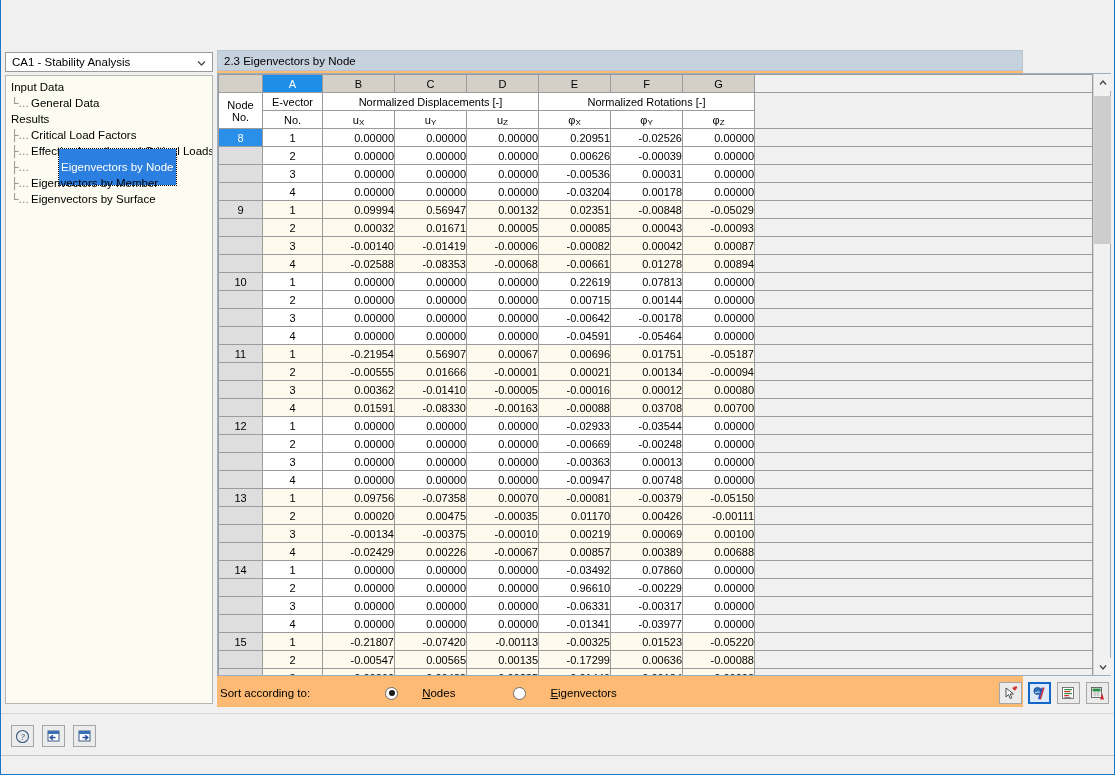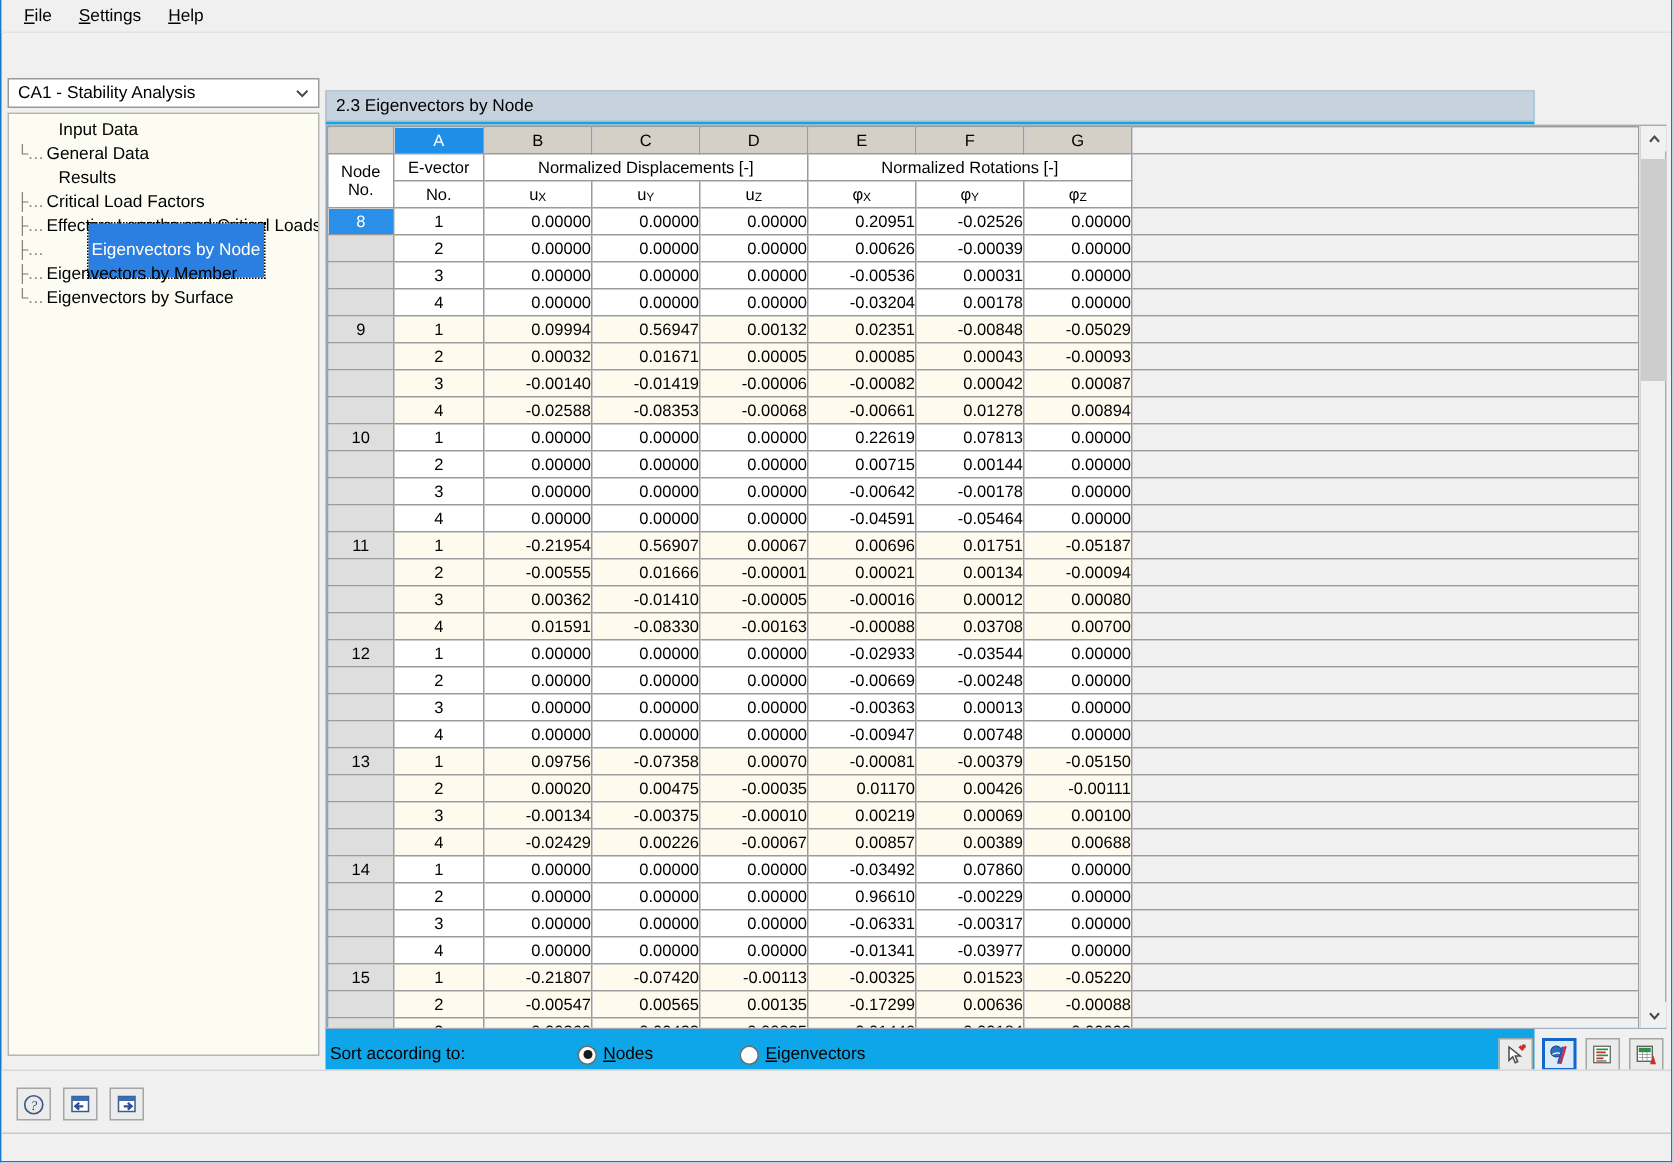--- a/index.html
+++ b/index.html
@@ -99,44 +99,44 @@
   }
   .tree-row {
     height: 16px;
     display: flex; align-items: center;
     font-size: 11.5px;
     color: #000;
     white-space: nowrap;
     cursor: default;
     padding-left: 4px;
   }
-  .tree-row.root { padding-left: 5px; margin-left: 28px; }
+  .tree-row.root { padding-left: 5px; }
   .tree-row.child { padding-left: 5px; }
   .tree-guide {
     display: inline-block;
     width: 20px;
     color: #7c7c7c;
     font-size: 11px;
     letter-spacing: -0.5px;
     flex: 0 0 20px;
   }
   .tree-label.selected {
     background: #2a7fe0;
     color: #ffffff;
     outline: 1px dotted #000;
     padding: 12px 2px;
     margin-left: 28px;
   }
 
   
   #right-panel {
     position: absolute;
-    left: 216px; top: 12px;
+    left: 216px; top: 2px;
     width: 806px; height: 657px;
-    background: #0ea5e9;
+    background: #fdba74;
   }
   #panel-header {
     height: 21px;
     background: #c6d2de;
     display: flex; align-items: center;
     padding-left: 6px;
     font-size: 11.5px;
     color: #000;
     border: 1px solid #b9c4cf;
   }
@@ -241,21 +241,21 @@
   #sort-row {
     position: absolute;
     left: 0; top: 630px;
     width: 894px; height: 26px;
     display: flex; align-items: center;
   }
   #sort-label {
     font-size: 11.5px; color: #000; margin-left: 3px;
     white-space: nowrap;
   }
-  .radio-group { display: flex; align-items: center; cursor: pointer; }
+  .radio-group { display: flex; align-items: center; cursor: pointer; gap: 20px; }
   #radio-nodes { margin-left: 75px; }
   #radio-eig { margin-left: 58px; }
   .radio-dot {
     width: 13px; height: 13px; border-radius: 50%;
     border: 1px solid #6d6d6d;
     background: #fff;
     display: inline-flex; align-items: center; justify-content: center;
     margin-right: 4px;
     flex: 0 0 13px;
   }
@@ -309,25 +309,20 @@
     border-top: 1px solid #c8c8c8;
   }
   sub { font-size: 8px; vertical-align: baseline; position: relative; top: 1.5px; }
 </style>
 </head>
 <body>
 
 <div id="app">
 
 
-  <div id="menubar">
-    <div class="menu-item"><u>F</u>ile</div>
-    <div class="menu-item"><u>S</u>ettings</div>
-    <div class="menu-item"><u>H</u>elp</div>
-  </div>
 
   <div id="body-area">
 
     <div id="left-panel">
       <div id="combo">
         <span id="combo-text">CA1 - Stability Analysis</span>
         <span id="combo-arrow">
           <svg width="9" height="9" viewBox="0 0 9 9">
               <path d="M1 3 L4.5 6.5 L8 3" fill="none" stroke="#4a4a4a" stroke-width="1.3"></path>
             </svg>

